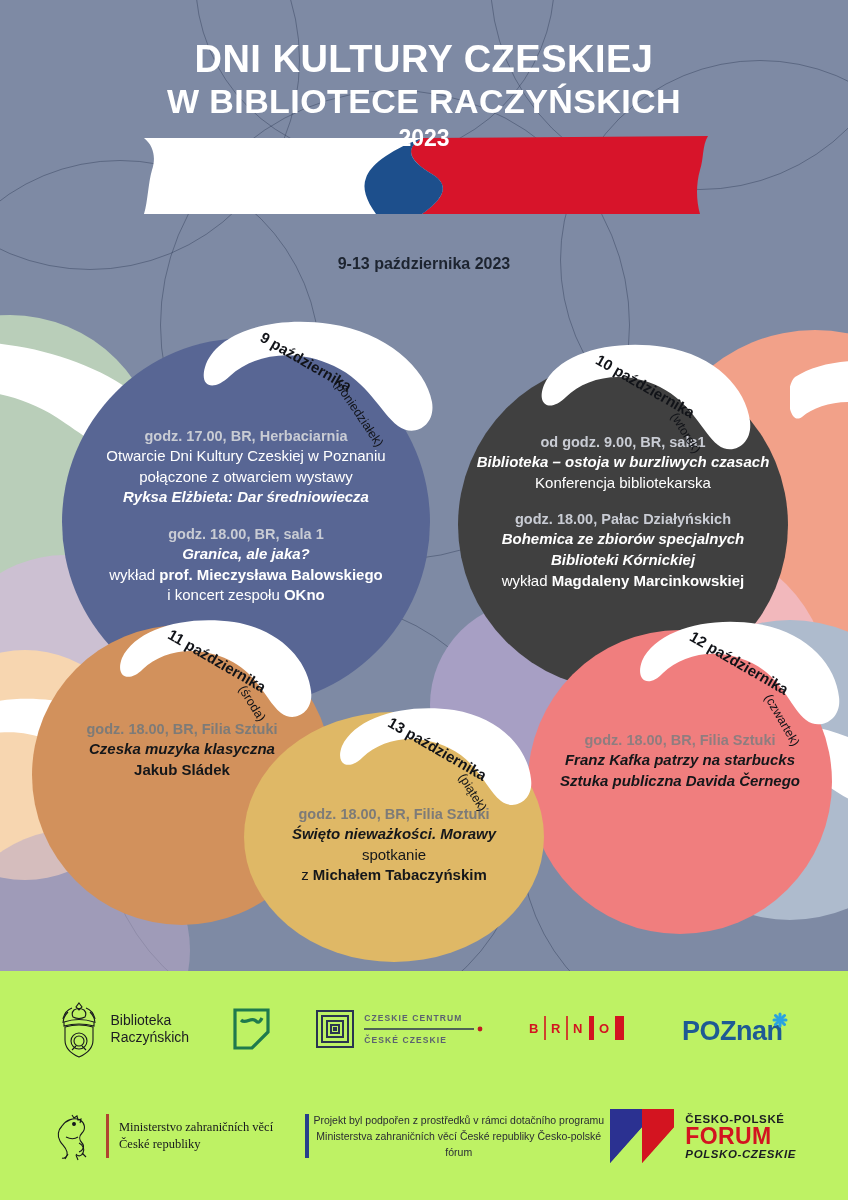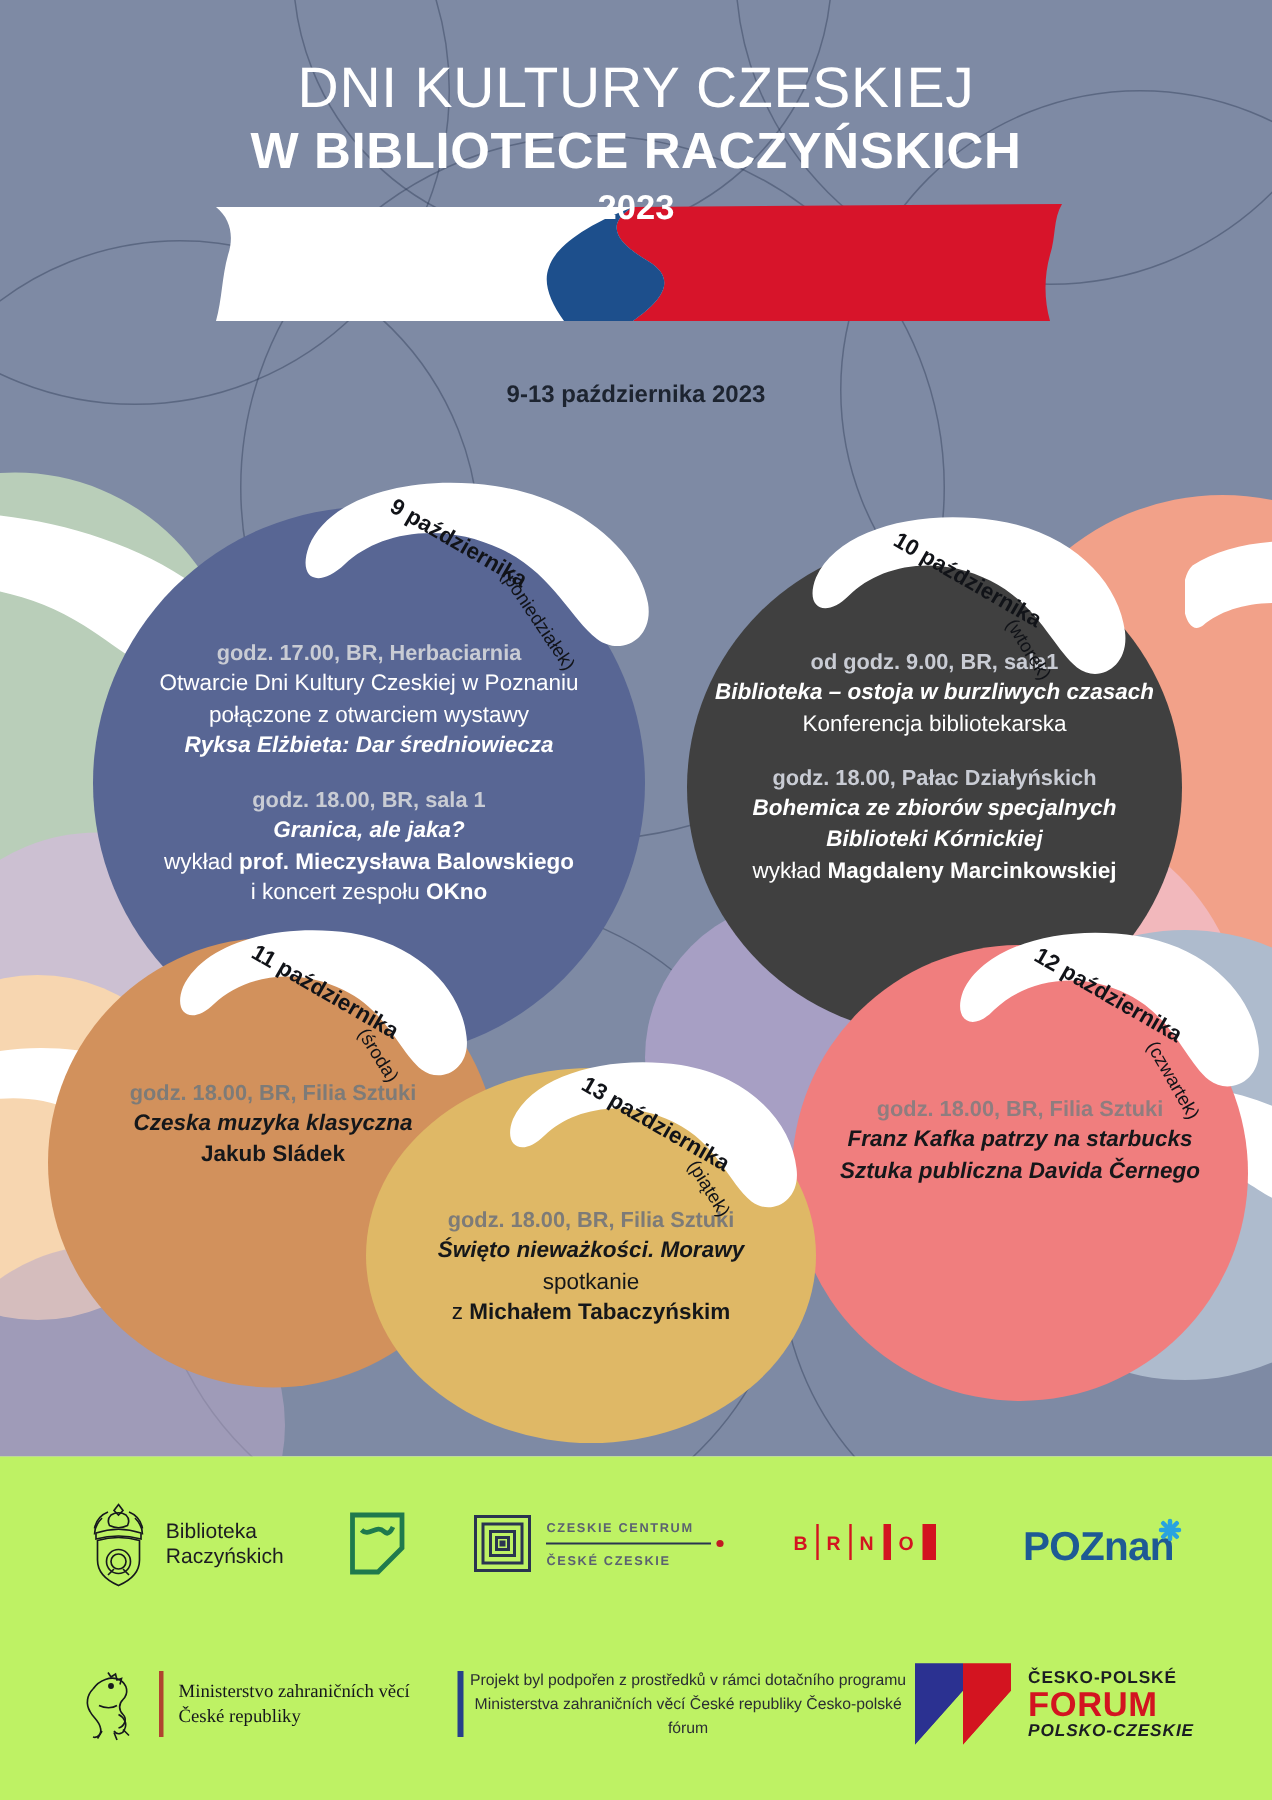--- a/index.html
+++ b/index.html
@@ -29,21 +29,21 @@
   .bgcircle {
     position: absolute;
     border-radius: 50%;
   }
   
   #title-block {
     position: absolute; left: 0; top: 40px; width: 848px;
     text-align: center; z-index: 40;
   }
   #title-line1 {
-    color: #ffffff; font-weight: normal; font-size: 38px;
+    color: #ffffff; font-weight: bold; font-size: 38px;
     letter-spacing: 0.5px; line-height: 1.05;
   }
   #title-line2 {
     color: #ffffff; font-weight: bold; font-size: 34px;
     letter-spacing: 0.4px; line-height: 1.15; margin-top: 2px;
   }
   #title-year {
     color: #ffffff; font-weight: bold; font-size: 23px;
     margin-top: 4px;
   }

